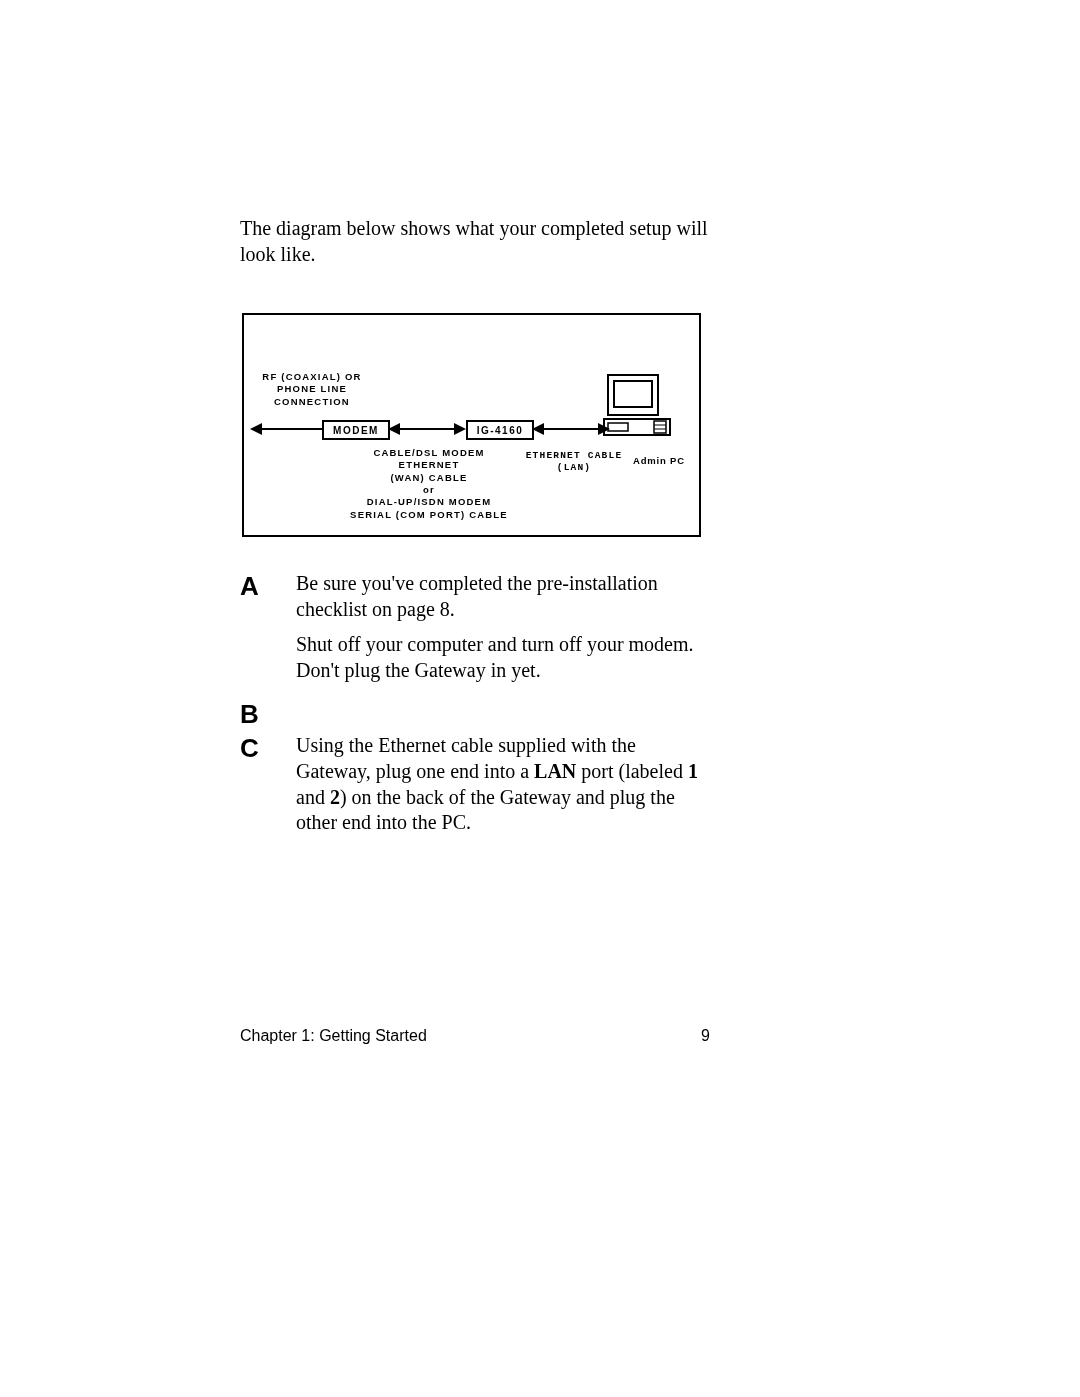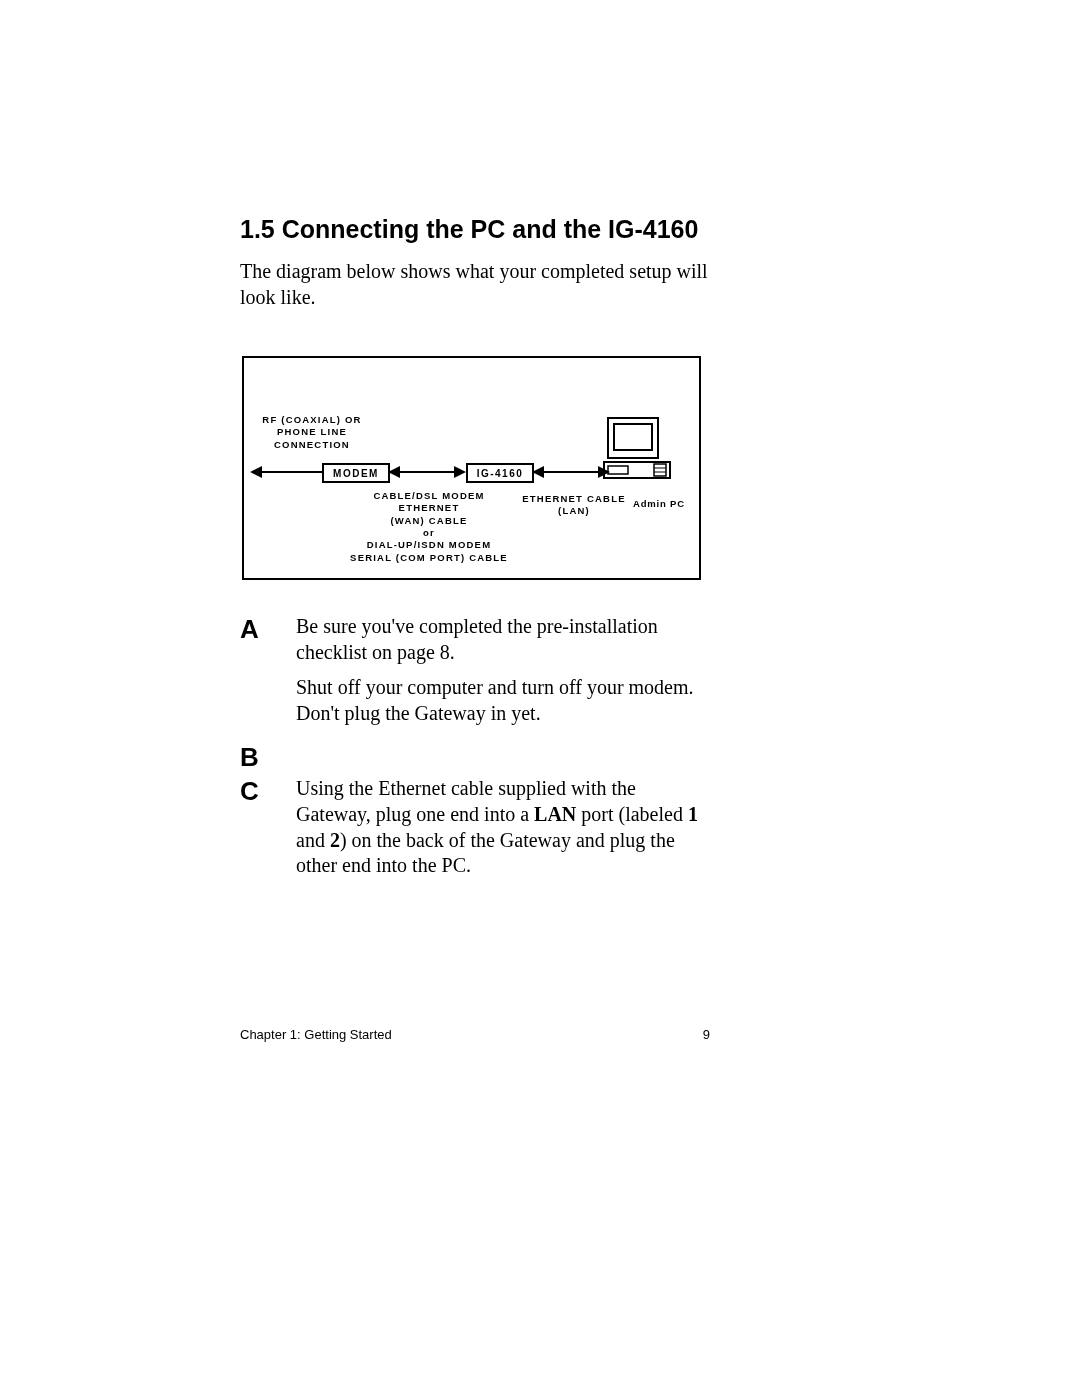--- a/index.html
+++ b/index.html
@@ -87,21 +87,21 @@
     font-weight: bold;
   }
   .footer {
     position: absolute;
     left: 240px;
     top: 1027px;
     width: 470px;
     display: flex;
     justify-content: space-between;
     font-family: Arial, Helvetica, sans-serif;
-    font-size: 13px;
+    font-size: 16px;
   }
   svg.monitor {
     position: absolute;
   }
   .arrow-line {
     position:absolute;
     height:2px;
     background:#000;
   }
   .arrow-head-l {
@@ -117,21 +117,20 @@
     border-top:6px solid transparent;
     border-bottom:6px solid transparent;
     border-left:12px solid #000;
   }
 </style>
 </head>
 <body>
 
 <div class="page">
 
-  <div class="section-title">1.5 Connecting the PC and the IG-4160</div>
   <div class="intro">The diagram below shows what your completed setup will look like.</div>
 
   <div class="diagram">
 
     <div class="d-text" style="left:8px; top:56px; width:120px; text-align:center;">
       <span>RF (COAXIAL) OR</span><br>
       <span>PHONE LINE</span><br>
       <span>CONNECTION</span>
     </div>
 
@@ -166,21 +165,21 @@
 
     <div class="d-text" style="left:100px; top:132px; width:170px;">
       <span>CABLE/DSL MODEM</span><br>
       <span>ETHERNET</span><br>
       <span>(WAN) CABLE</span><br>
       <span>or</span><br>
       <span>DIAL-UP/ISDN MODEM</span><br>
       <span>SERIAL (COM PORT) CABLE</span>
     </div>
 
-    <div class="d-text" style="left:270px; top:135px; width:120px;">
+    <div class="d-text" style="left:270px; top:135px; width:120px;font-family:Liberation Mono, monospace;">
       <span>ETHERNET CABLE</span><br>
       <span>(LAN)</span>
     </div>
 
     <div class="d-text" style="left:380px; top:140px; width:70px; letter-spacing:0.8px;">Admin PC</div>
   </div>
 
   <div class="steps">
 
     <div class="step-row">

